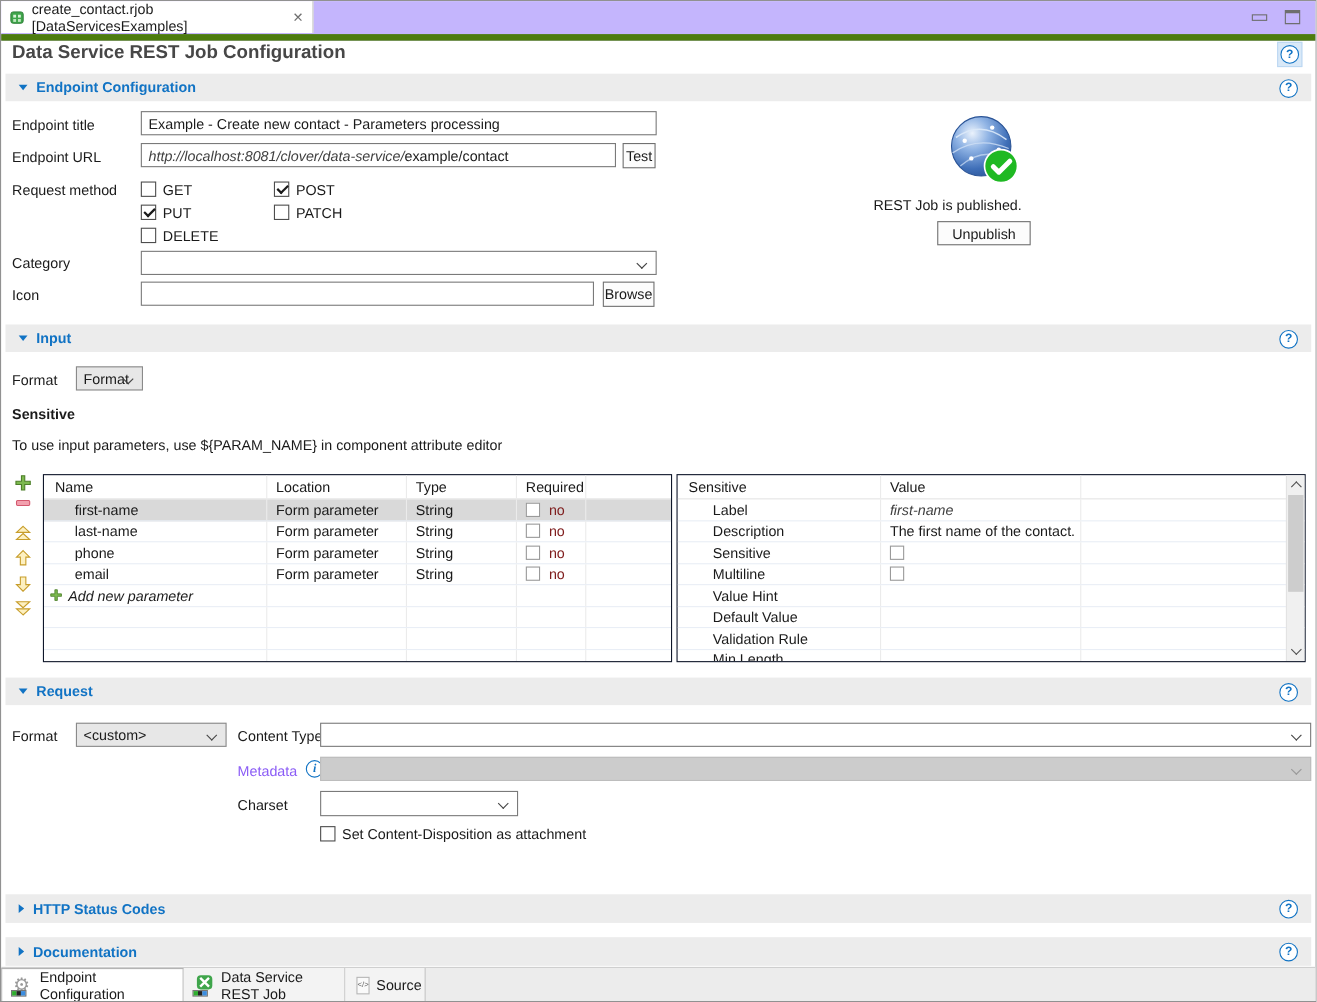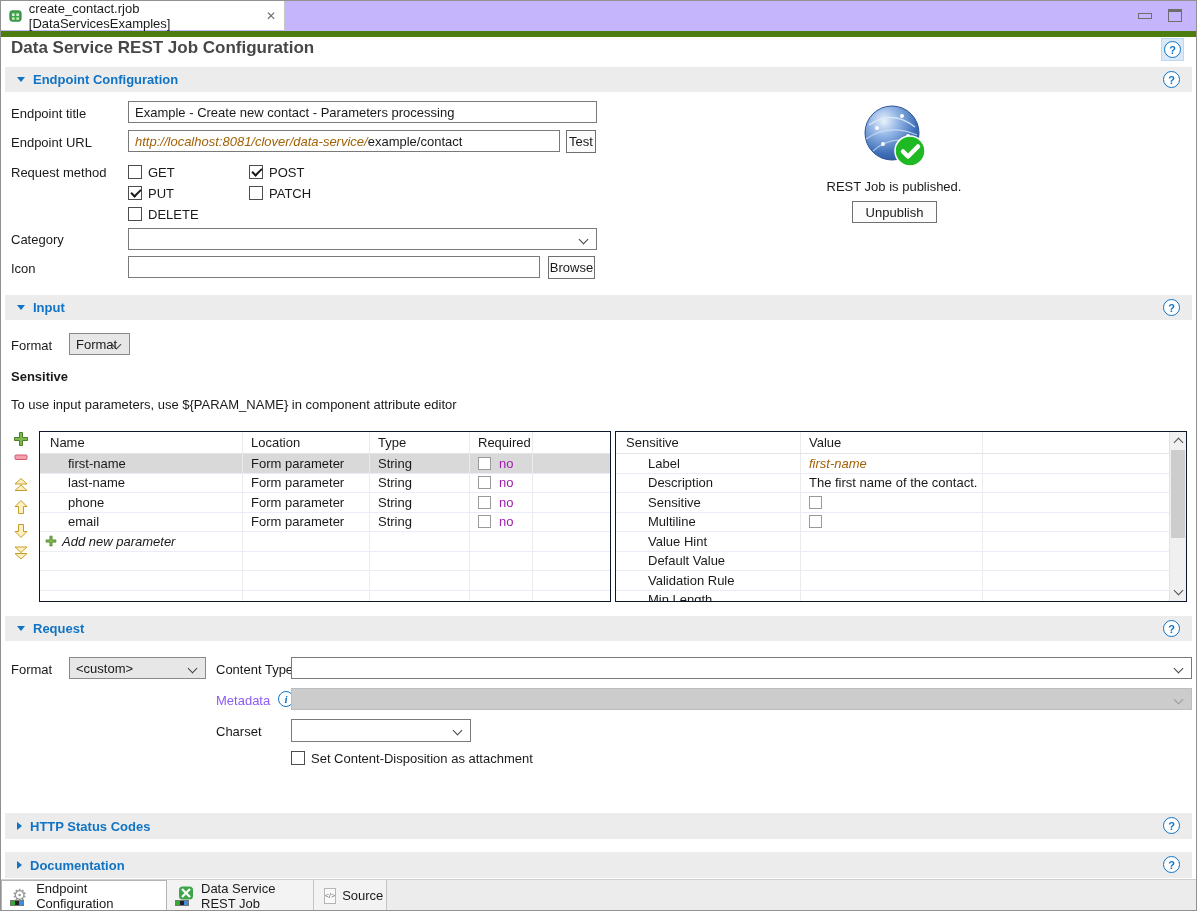--- a/index.html
+++ b/index.html
@@ -37,40 +37,40 @@
 .cb.checked::after{content:"";position:absolute;left:2px;top:2px;width:8px;height:4px;border-left:2px solid #1a1a1a;border-bottom:2px solid #1a1a1a;transform:rotate(-45deg)}
 .cb.flat{width:13px;height:13px;border:1px solid #9a9a9a}
 .cbrow{position:absolute;display:flex;align-items:center;gap:6px;height:16px}
 
 .tbl{position:absolute;border:1px solid #0f172a;background:#fff;overflow:hidden}
 .trow{display:flex;height:19.5px;border-bottom:1px solid #e9eef6}
 .trow.thead{height:22px;border-bottom:1px solid #e4e4e4}
 .tc{display:flex;align-items:center;padding-left:8px;border-right:1px solid #ebebeb;height:100%;overflow:hidden;white-space:nowrap}
 .tc.last{border-right:none}
 .trow.selected{background:#d9d9d9}
-.dim{color:#a21caf}
-.ph{color:#a16207;font-style:italic}
+.dim{color:#7f1d1d}
+.ph{color:#404040;font-style:italic}
 .addrow{font-style:italic;display:flex;align-items:center;gap:5px}
 
 .sb{position:absolute;right:0;top:0;bottom:0;width:17px;background:#f0f0f0;border-left:1px solid #e3e3e3}
 .sbchev{position:absolute;left:5px;width:7px;height:7px;border-right:1.5px solid #505050;border-bottom:1.5px solid #505050}
 .sbchev.up{top:7px;transform:rotate(-135deg)}
 .sbchev.down{bottom:7px;transform:rotate(45deg)}
 .sbthumb{position:absolute;left:1px;width:14px;top:18px;height:88px;background:#cdcdcd;cursor:grab}
 .ticon{position:absolute;left:12px;width:16px;height:16px;cursor:pointer}
 
 .btabbar{position:absolute;left:0;right:0;top:878px;height:31px;background:#ececec;border-top:1px solid #cfcfcf}
 .btab{position:absolute;top:0;height:31px;display:flex;align-items:center;gap:6px;padding:0 10px;background:#f3f3f3;border-right:1px solid #c4c4c4;cursor:pointer}
 .btab.active{background:#fff;border:1px solid #b4b4b4;border-bottom:none}
 .gearwrap{position:relative;width:20px;height:20px}
 .gear{font-size:17px;color:#9a9a9a;line-height:20px}
 .mini{position:absolute;left:-2px;bottom:0;display:flex;border:1px solid #777;background:#ddd}
 .mini i{width:4px;height:4px;display:block}
 .srcbox{width:16px;height:16px;border:1px solid #b5b5b5;background:#fafafa;display:flex;align-items:center;justify-content:center;font-size:7px;color:#666}
-.statustxt{position:absolute;text-align:center;color:#1a1a1a}
+.statustxt{position:absolute;text-align:left;color:#1a1a1a}
 </style>
 </head>
 <body>
 
 <div class="window">
 
   <div class="tabbar">
     <div class="etab">
       <svg width="16" height="16" viewBox="0 0 16 16">
           <rect x="1" y="2" width="13" height="12" rx="2.5" fill="#3fa54b" stroke="#2c7d36"></rect>

